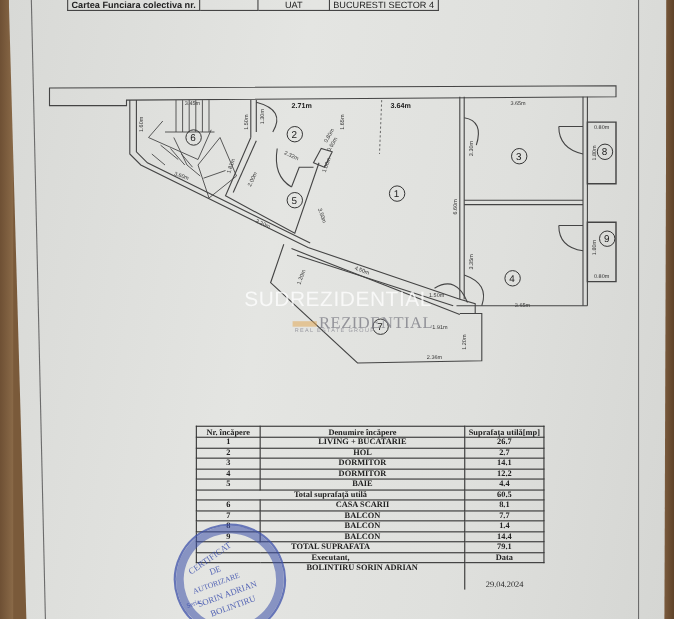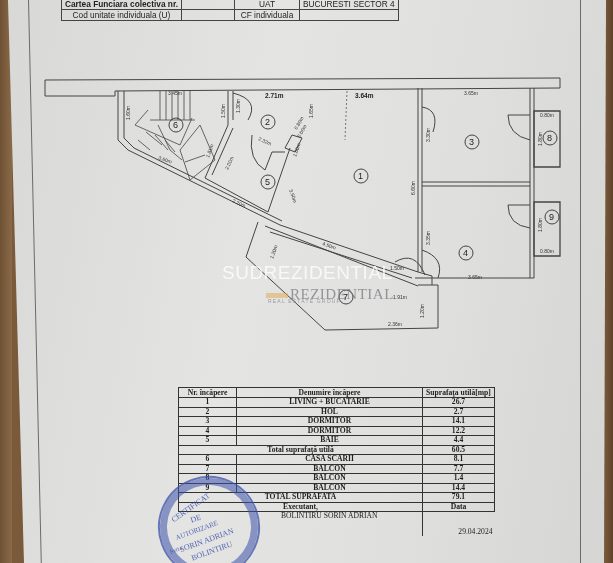--- a/index.html
+++ b/index.html
@@ -61,21 +61,21 @@
     position: absolute; left: 178px; top: 387px; border-collapse: collapse;
     font-family: "Liberation Serif", serif; font-size: 7.6px; color: #222; font-weight: bold;
   }
   .rooms td, .rooms th { border: 1px solid #333; padding: 0 2px; height: 8.5px; line-height: 8.5px; text-align: center; }
   .rooms th { font-weight: bold; line-height: 9px; }
   .rooms .cn { width: 53px; }
   .rooms .cd { width: 181px; }
   .rooms .cs { width: 67px; }
   .rooms .exec-row td { border: none; }
   .rooms .sig td { height: 24px; }
-  .rooms .date-cell { border-left: 1px solid #333 !important; font-weight: normal; font-size: 7.6px; vertical-align: bottom; text-align: right; }
+  .rooms .date-cell { border-left: 1px solid #333 !important; font-weight: normal; font-size: 7.6px; vertical-align: bottom; }
 
   
   .stamp {
     position: absolute; left: 158px; top: 476px; width: 98px; height: 98px;
     border: 2px solid rgba(60,80,170,0.75); border-radius: 50%;
     box-shadow: inset 0 0 0 6px rgba(0,0,0,0), inset 0 0 0 7px rgba(60,80,170,0.55);
     transform: rotate(-20deg);
   }
   .stamp-txt { position: absolute; font-family: "Liberation Serif", serif; color: rgba(50,70,170,0.8); font-size: 8px; }
 </style>
@@ -89,26 +89,20 @@
 <div class="frame-line-left"></div>
 <div class="frame-line-right"></div>
 
 <table class="hdr-table">
   <tbody>
       <tr>
     <td class="c1 bold">Cartea Funciara colectiva nr.</td>
     <td class="c2"></td>
     <td class="c3">UAT</td>
     <td class="c4">BUCURESTI  SECTOR 4</td>
-  </tr>
-  <tr>
-    <td class="c1">Cod unitate individuala (U)</td>
-    <td class="c2"></td>
-    <td class="c3">CF individuala</td>
-    <td class="c4"></td>
   </tr>
 </tbody>
   </table>
 
 <svg class="plan" width="613" height="380" viewBox="0 0 613 380">
   <g fill="none" stroke="#444" stroke-width="1">
 
     <path d="M45 80 L560 78 L560 88 L115 91 L115 96 L45 96 Z"></path>
 
     <path d="M118 91 L118 140 L128 150 L280 225 L418 272"></path>
@@ -274,21 +268,21 @@
       </tr>
   <tr>
         <td colspan="2">TOTAL SUPRAFATA</td>
         <td>79.1</td>
       </tr>
   <tr>
         <td colspan="2">Executant,</td>
         <td>Data</td>
       </tr>
   <tr class="exec-row sig">
-        <td colspan="2" style="font-weight:normal; vertical-align:top; padding-left:60px;">BOLINTIRU  SORIN  ADRIAN</td>
+        <td colspan="2" style="font-weight:bold; vertical-align:top; padding-left:60px;">BOLINTIRU  SORIN  ADRIAN</td>
         <td class="date-cell">29.04.2024</td>
       </tr>
 </tbody>
   </table>
 
 <div class="stamp">
   <span class="stamp-txt" style="left:16px; top:20px; transform:rotate(-15deg);">CERTIFICAT</span>
   <span class="stamp-txt" style="left:34px; top:32px;">DE</span>
   <span class="stamp-txt" style="left:14px; top:44px; font-size:7px;">AUTORIZARE</span>
   <span class="stamp-txt" style="left:14px; top:56px;">SORIN ADRIAN</span>

